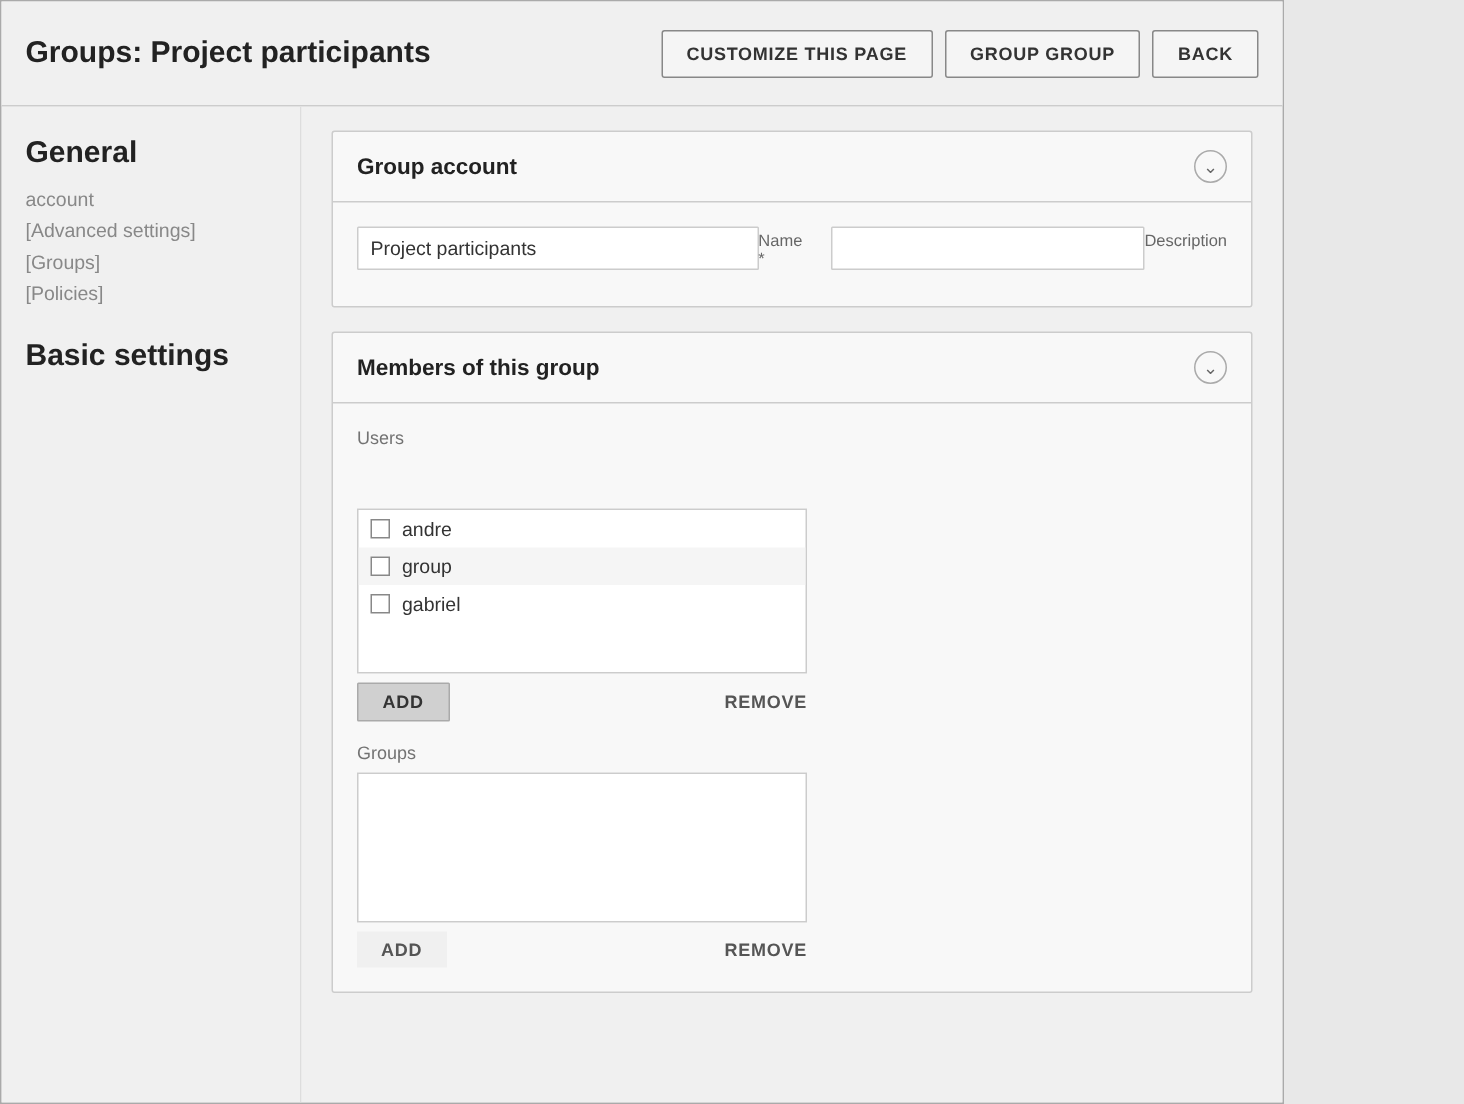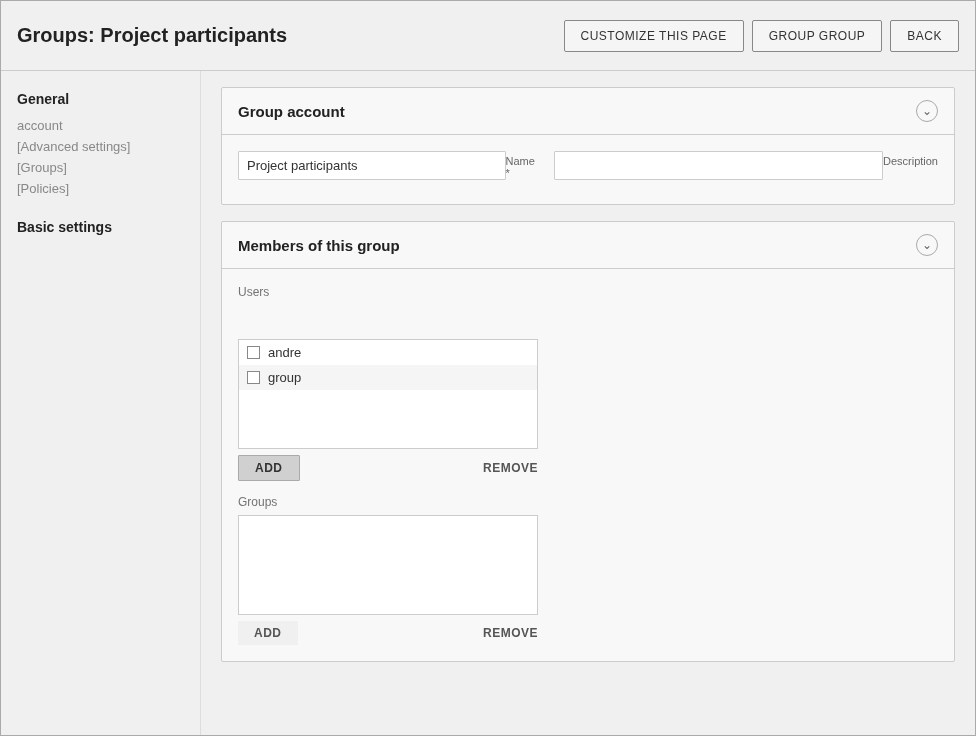--- a/index.html
+++ b/index.html
@@ -10,21 +10,21 @@
     body {
       font-family: Arial, sans-serif;
       font-size: 13px;
       background: #e8e8e8;
       width: 976px;
       height: 736px;
       overflow: hidden;
       color: #333;
     }
     .app-container {
-      width: 976px;
+      width: 856px;
       height: 736px;
       background: #f0f0f0;
       border: 1px solid #aaa;
       display: flex;
       flex-direction: column;
     }
     
     .header {
       display: flex;
       align-items: center;
@@ -42,41 +42,41 @@
     .header-buttons {
       display: flex;
       gap: 8px;
     }
     .header-btn {
       padding: 8px 16px;
       border: 1.5px solid #888;
       background: #f5f5f5;
       color: #333;
       font-size: 12px;
-      font-weight: normal;
+      font-weight: bold;
       letter-spacing: 0.5px;
       cursor: pointer;
       border-radius: 2px;
     }
     
     .main-layout {
       display: flex;
       flex: 1;
       overflow: hidden;
     }
     
     .sidebar {
       width: 200px;
       background: #f0f0f0;
       padding: 20px 16px;
       border-right: 1px solid #ddd;
       flex-shrink: 0;
     }
     .sidebar-section-title {
-      font-size: 14px;
+      font-size: 20px;
       font-weight: bold;
       color: #222;
       margin-bottom: 8px;
     }
     .sidebar-item {
       font-size: 13px;
       color: #888;
       padding: 3px 0;
       cursor: pointer;
     }
@@ -296,20 +296,24 @@
           <div class="members-label">Users</div>
           <div class="users-listbox">
             <div class="list-item">
               <div class="list-checkbox"></div>
               <span>andre</span>
             </div>
             <div class="list-item">
               <div class="list-checkbox"></div>
               <span>group</span>
             </div>
+            <div class="list-item">
+              <div class="list-checkbox"></div>
+              <span>gabriel</span>
+            </div>
           </div>
           <div class="action-row">
             <button class="add-btn-active">ADD</button>
             <button class="remove-btn">REMOVE</button>
           </div>
 
           <div class="members-label">Groups</div>
           <div class="groups-listbox"></div>
           <div class="action-row-groups">
             <button class="add-btn-inactive">ADD</button>

